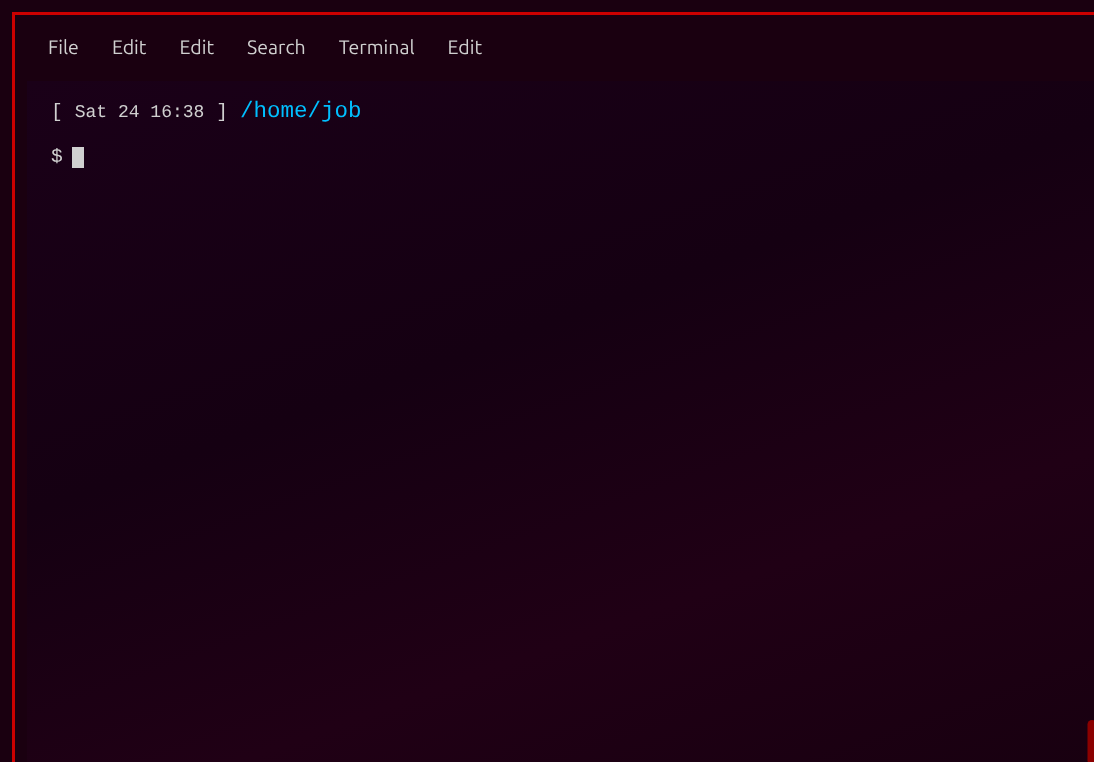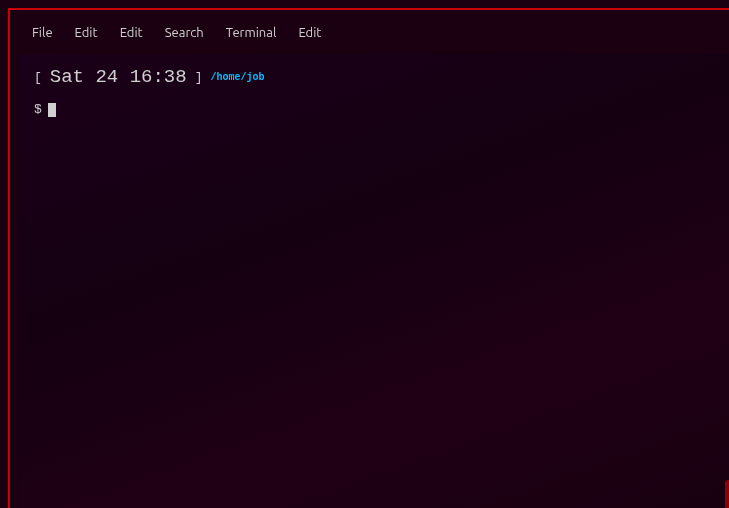--- a/index.html
+++ b/index.html
@@ -56,32 +56,31 @@
 
     .prompt-line {
       display: flex;
       flex-direction: row;
       align-items: center;
       margin-bottom: 2px;
     }
 
     .prompt-time {
       color: #d0d0d0;
-      font-size: 19px;
+      font-size: 12px;
     }
 
     .prompt-bracket-open {
       color: #d0d0d0;
       font-size: 13px;
     }
 
     .prompt-path {
       color: #00bfff;
-      font-size: 10px;
-      font-weight: bold;
+      font-size: 15px;
     }
 
     .prompt-bracket-close {
       color: #d0d0d0;
       font-size: 13px;
     }
 
     .prompt-dollar-line {
       display: flex;
       flex-direction: row;

